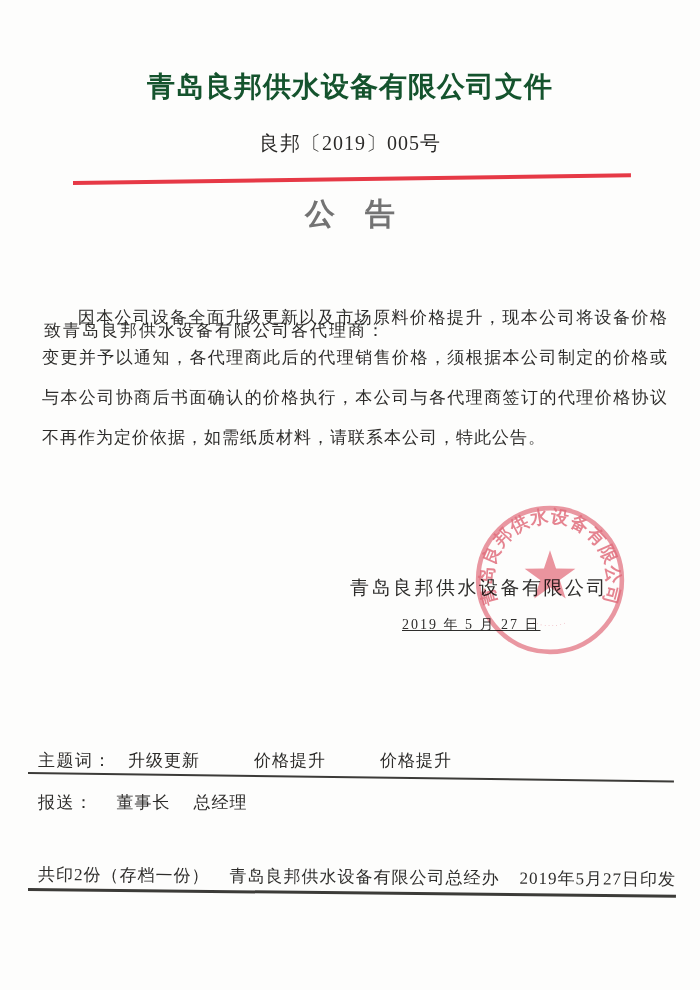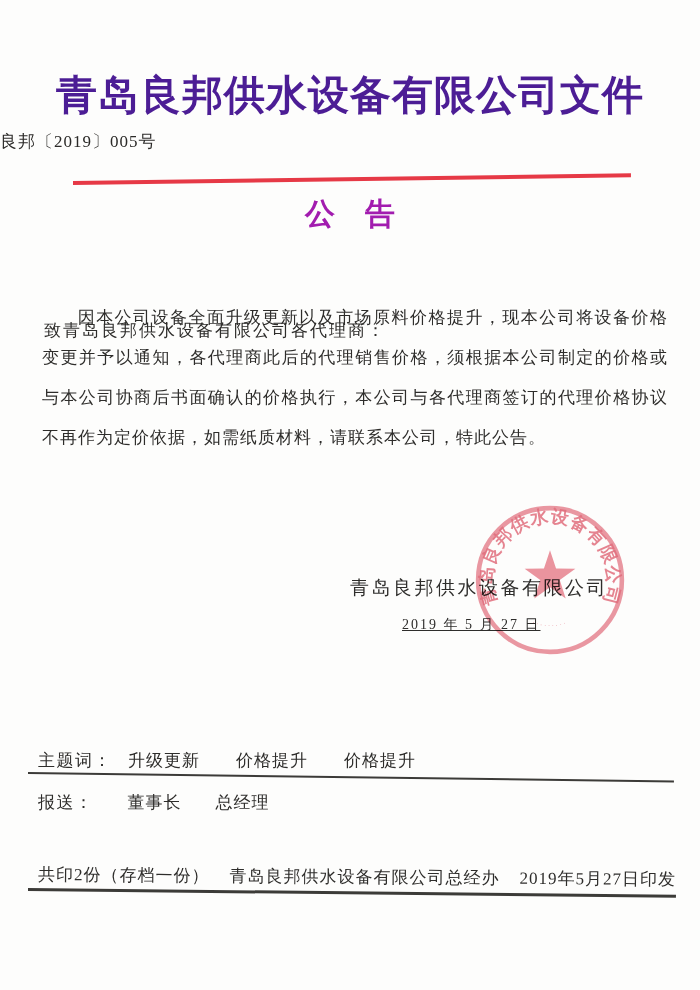--- a/index.html
+++ b/index.html
@@ -8,41 +8,41 @@
     width:700px;height:990px;
     margin:0 auto;
     background:#fdfdfc;
     overflow:hidden;
     font-family:"Liberation Serif","DejaVu Serif",serif;
     color:#2e2d2b;
   }
   .letterhead{
     position:absolute;top:68px;left:0;width:700px;
     text-align:center;
-    font-size:41px;font-weight:bold;
+    font-size:28px;font-weight:bold;
     letter-spacing:1px;
-    color:#4c1d95;
+    color:#14532d;
   }
   .doc-number{
     position:absolute;top:130px;left:0;width:700px;
-    text-align:left;
-    font-size:17px;letter-spacing:1px;
+    text-align:center;
+    font-size:20px;letter-spacing:1px;
     color:#2b2a28;
   }
   .red-rule{
     position:absolute;top:181px;left:73px;width:558px;height:4px;
     background:#e63946;
     transform:rotate(-0.8deg);
     transform-origin:left center;
   }
   .announce-title{
     position:absolute;top:194px;left:0;width:700px;
     text-align:center;
     font-size:30px;font-weight:bold;
-    color:#a21caf;
+    color:#737373;
   }
   .salutation{
     position:absolute;top:271px;left:44px;
     font-size:17px;letter-spacing:2px;margin-top:48px;
   }
   .body-text{
     position:absolute;top:294px;left:38px;width:626px;
     margin:4px;
     font-size:17px;line-height:40px;letter-spacing:1px;
     text-indent:2.1em;
@@ -66,25 +66,25 @@
     mix-blend-mode:multiply;
     opacity:0.88;
   }
   .f-row{
     position:absolute;left:38px;
     font-size:17px;letter-spacing:1px;
     white-space:nowrap;
   }
   .f-label{letter-spacing:1.5px;}
   .kw-row{top:749px;}
-  .kw-item{margin-left:36px;}
+  .kw-item{margin-left:54px;}
   .kw-item.first{margin-left:16px;text-align:center;}
   .submit-row{top:791px;}
   .copy-row{top:829px;}
-  .li-item{margin-left:34px;}
+  .li-item{margin-left:23px;}
   .print-row{
     top:863px;
     transform:rotate(0.45deg);transform-origin:left center;
   }
   .print-part{margin-left:20px;}
   .print-part.first{margin-left:0;}
   .rule{
     position:absolute;height:2px;background:#3c3b38;
     transform-origin:left center;
   }

